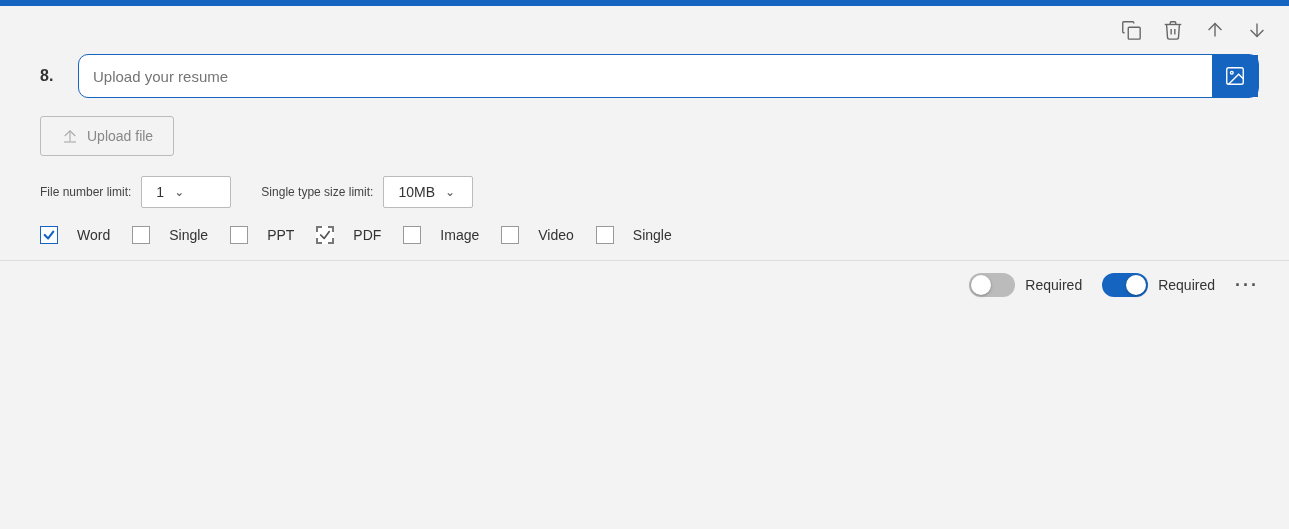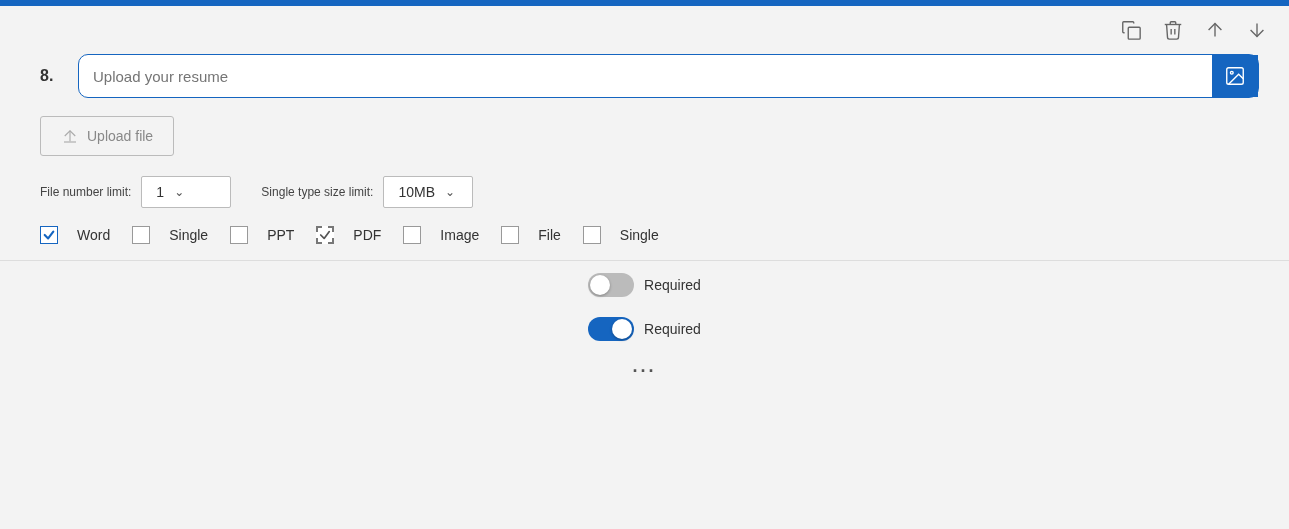--- a/index.html
+++ b/index.html
@@ -201,21 +201,20 @@
       margin: 16px 0 0 0;
     }
 
     .footer-bar {
       display: flex;
       justify-content: flex-end;
       align-items: center;
       padding: 12px 30px;
       gap: 20px;
       background: #f3f3f3;
-      flex-direction: column;
     }
 
     .footer-item {
       display: flex;
       align-items: center;
       gap: 10px;
       font-size: 14px;
       color: #333;
     }
 
@@ -363,21 +362,21 @@
     </svg>
           </div>
           <span>PDF</span>
         </div>
         <div class="file-type-item">
           <div class="checkbox"></div>
           <span>Image</span>
         </div>
         <div class="file-type-item">
           <div class="checkbox"></div>
-          <span>File</span>
+          <span>Video</span>
         </div>
         <div class="file-type-item">
           <div class="checkbox"></div>
           <span>Single</span>
         </div>
       </div>
   </div>
 </div>
 
 <div class="divider"></div>

